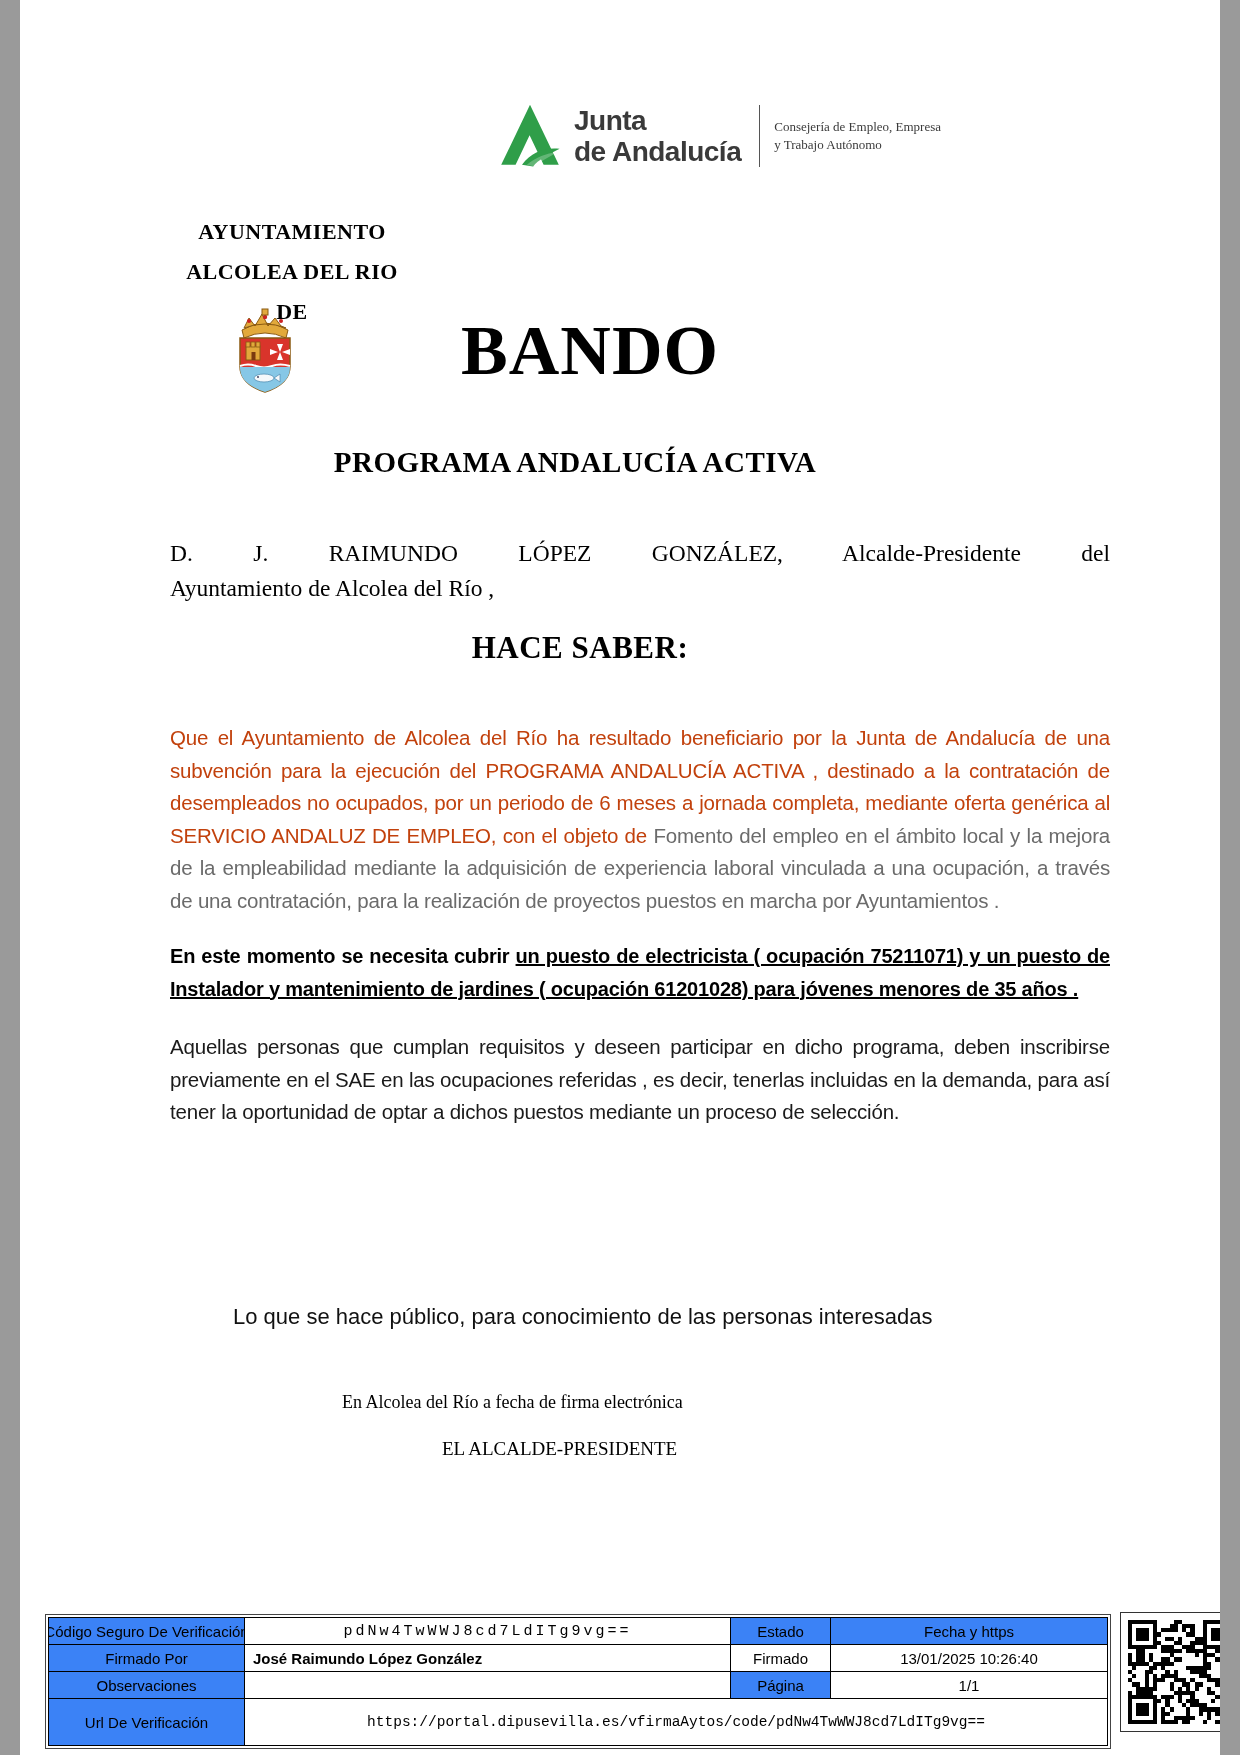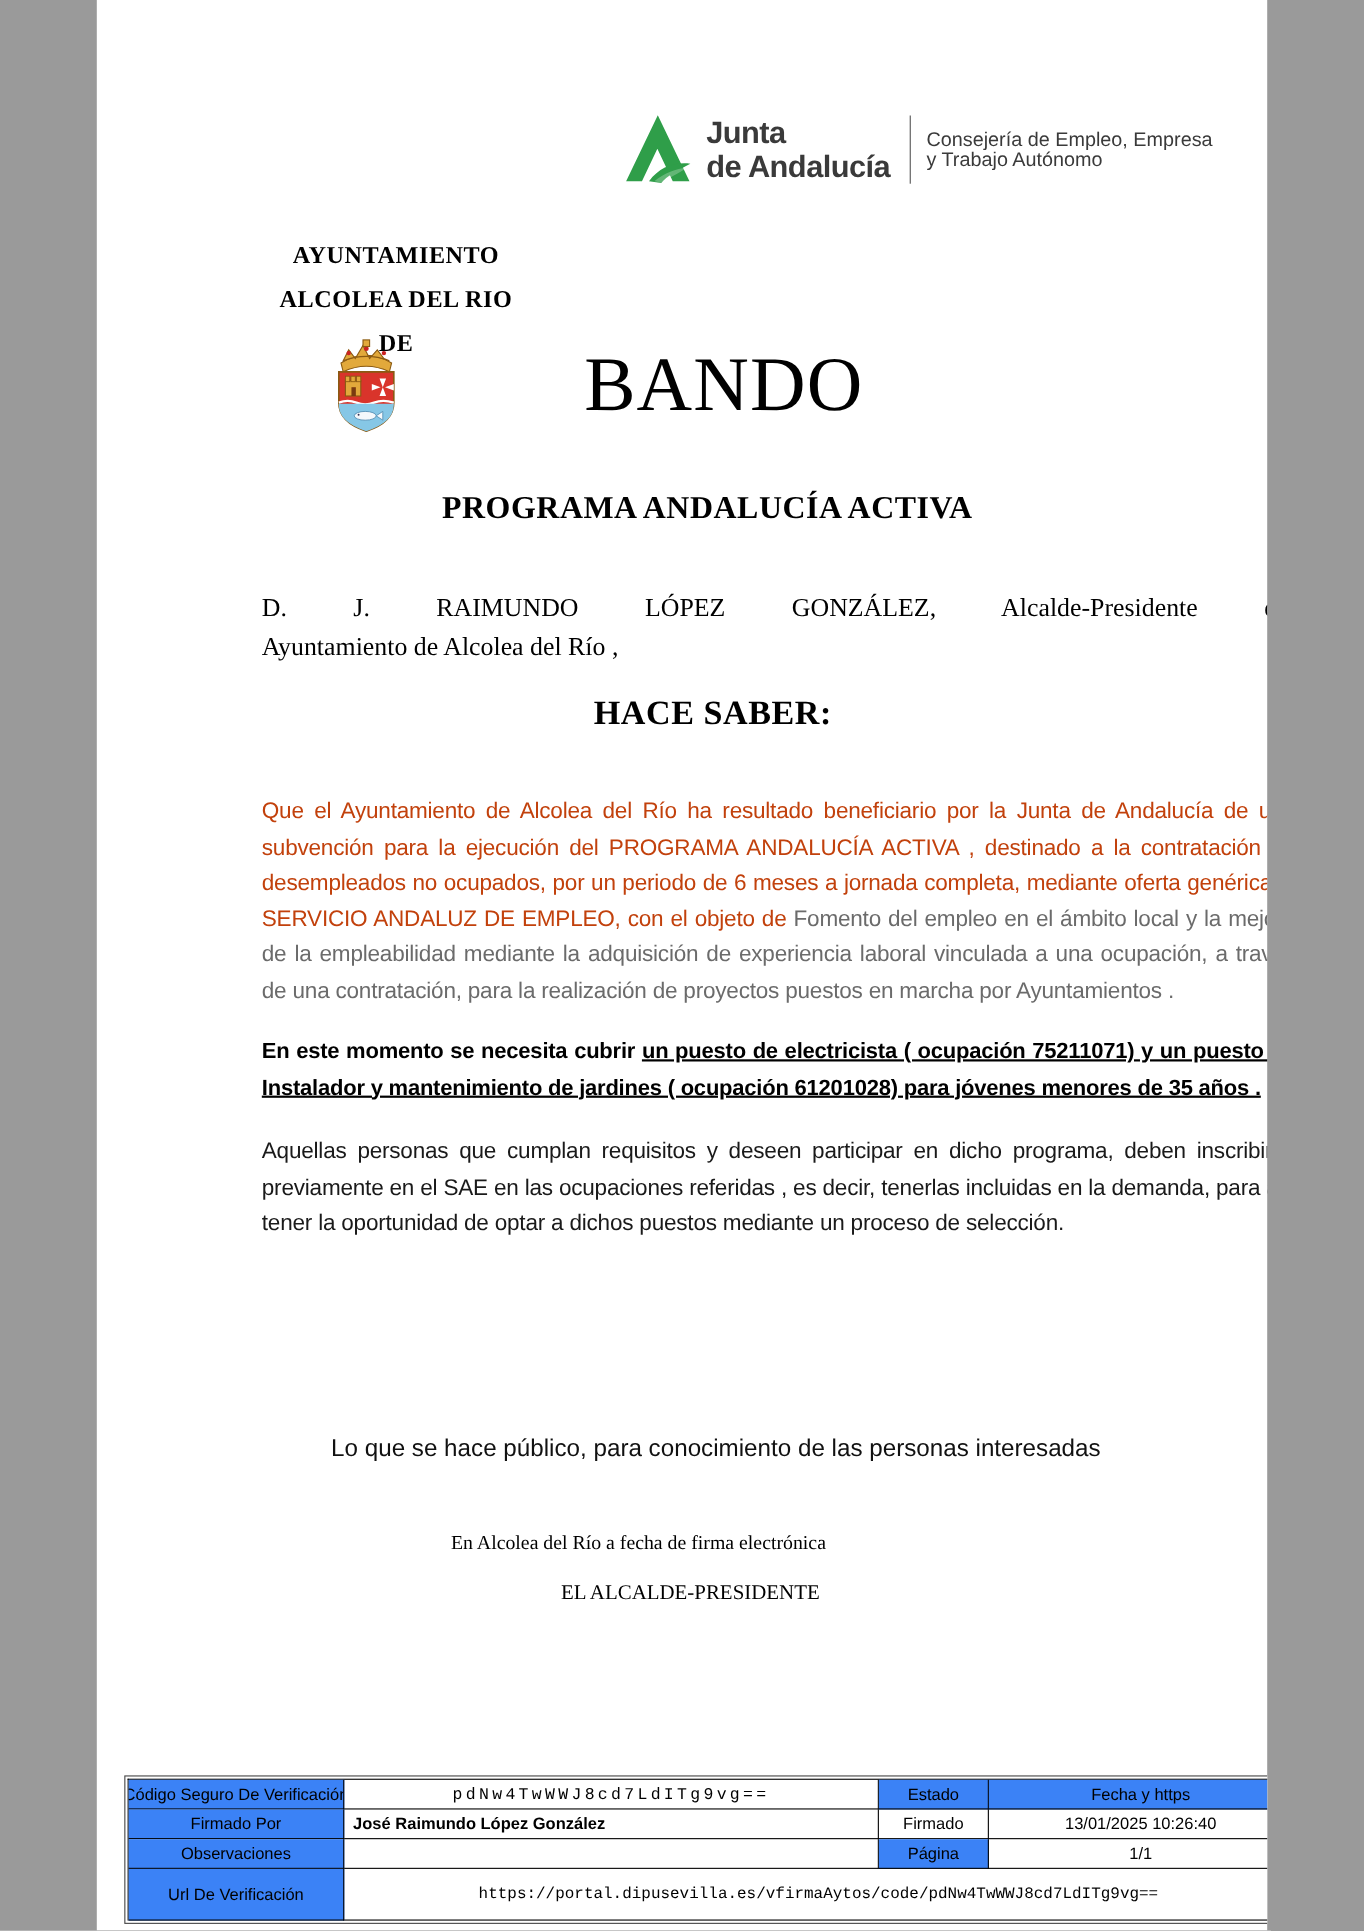--- a/index.html
+++ b/index.html
@@ -1,34 +1,34 @@
 <!DOCTYPE html>
 <html><head>
 <meta charset="utf-8">
 <style>
   html,body{margin:0;padding:0;background:#9a9a9a;}
-  .page{position:relative;width:1064px;height:1755px;background:#ffffff;margin:0 auto;
+  .page{position:relative;width:1200px;height:1755px;background:#ffffff;margin:0 auto;
         font-family:"Liberation Serif",serif;color:#000;overflow:hidden;}
 
   
   .hdr{position:absolute;top:96px;left:478px;display:flex;align-items:center;}
   .hdr-mark{width:64px;height:80px;flex:0 0 auto;}
   .hdr-name{margin-left:12px;font-family:"Liberation Sans",sans-serif;font-weight:bold;
             color:#3a3a3a;font-size:28px;line-height:31px;letter-spacing:-0.5px;}
   .hdr-divider{width:1px;height:62px;background:#555;margin:0 14px 0 18px;}
-  .hdr-dept{font-family:Liberation Sans, sans-serif;color:#3a3a3a;font-size:18px;line-height:18px;}
+  .hdr-dept{font-family:Liberation Serif, serif;color:#3a3a3a;font-size:13px;line-height:18px;}
 
   
   .muni{position:absolute;top:212px;left:148px;width:248px;text-align:center;
         font-weight:bold;font-size:22px;line-height:40px;letter-spacing:0.5px;}
   .coat{position:absolute;top:308px;left:212px;width:66px;height:86px;}
 
   
   .bando{position:absolute;top:312px;left:150px;width:840px;margin:0;text-align:center;
-         font-size:70px;font-weight:normal;letter-spacing:1px;line-height:1.1;}
+         font-size:70px;font-weight:bold;letter-spacing:1px;line-height:1.1;}
   .subtitle{position:absolute;top:446px;left:150px;width:810px;margin:0;text-align:center;
             font-size:29px;font-weight:bold;letter-spacing:0.5px;}
   .intro{position:absolute;top:536px;left:150px;width:940px;font-size:23.5px;line-height:35px;}
   .intro-l1{text-align:justify;text-align-last:justify;}
   .hace{position:absolute;top:630px;left:150px;width:820px;margin:0;text-align:center;
         font-size:31px;font-weight:bold;letter-spacing:0.5px;}
 
   
   .bodytext{position:absolute;top:722px;left:150px;width:940px;
             font-family:"Liberation Sans",sans-serif;font-size:20.5px;line-height:32.5px;

